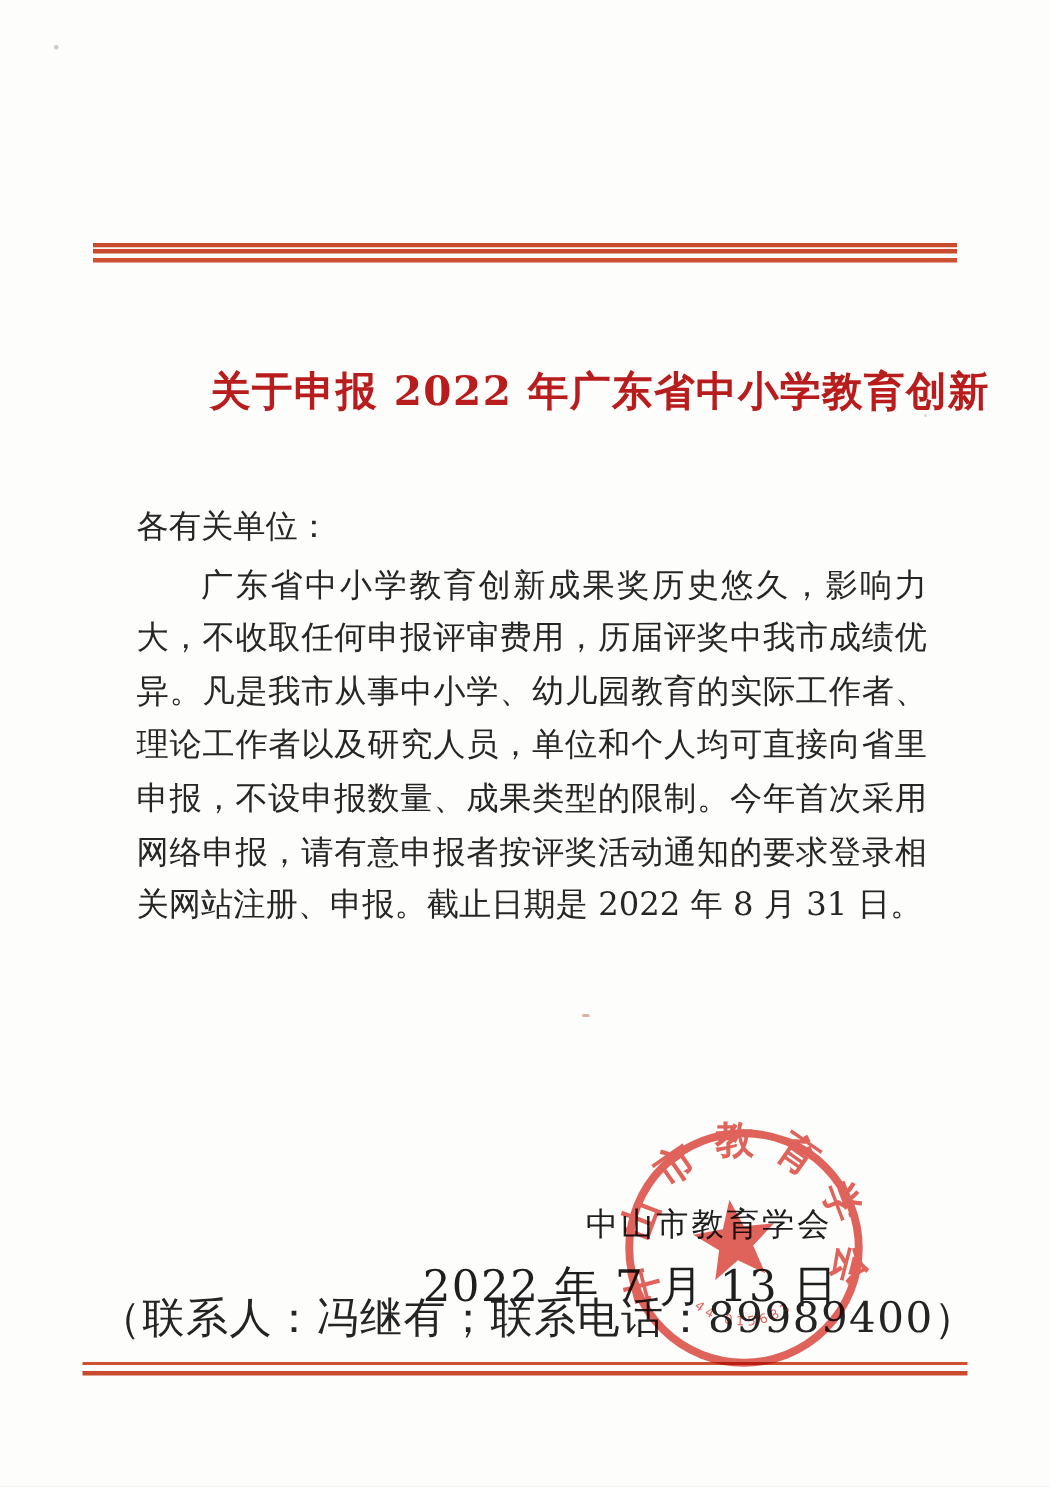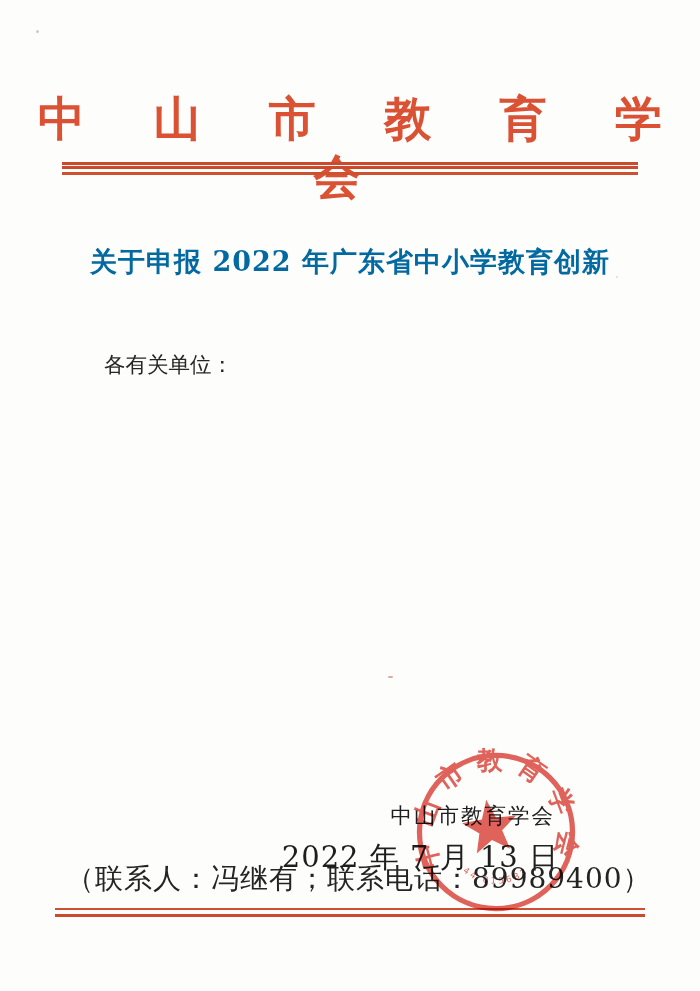--- a/index.html
+++ b/index.html
@@ -22,31 +22,31 @@
   }
   .rule-top{position:absolute;top:162px;left:62px;right:62px;}
   .rule-top .band-a{height:3px;background:#c94a2c;}
   .rule-top .band-gap1{height:1px;background:#fdf4f1;}
   .rule-top .band-b{height:2.5px;background:#c94a2c;}
   .rule-top .band-gap2{height:3.5px;background:transparent;}
   .rule-top .band-c{height:2.5px;background:#cf4f31;}
   
   .doc-title{
     position:absolute;top:241px;left:40px;right:40px;
-    text-align:center;font-weight:bold;
+    text-align:right;font-weight:bold;
     font-size:27px;line-height:42px;letter-spacing:1px;
-    color:#0369a1;
+    color:#b91c1c;
   }
   
   .body-text{
     position:absolute;top:331px;left:88px;width:533px;
     font-size:21.5px;line-height:35.6px;
     text-align:justify;
   }
-  .body-text p{margin:16px;text-indent:2em;}
+  .body-text p{margin:3px;text-indent:2em;}
   .body-text p.salutation{text-indent:0;}
   .attachment{margin-top:12px;text-indent:2em;}
   
   .sig-org{
     position:absolute;top:801px;right:145px;
     font-size:21.5px;letter-spacing:2px;color:#1e1e1e;
   }
   .sig-date{
     position:absolute;top:838px;right:141px;
     font-size:29px;letter-spacing:1px;color:#1e1e1e;
@@ -71,36 +71,36 @@
   .speck{position:absolute;border-radius:50%;background:rgba(120,110,100,.35);}
   .speck.s1{width:3px;height:3px;left:36px;top:30px;}
   .speck.s2{width:2px;height:2px;left:616px;top:276px;background:rgba(150,130,120,.3);}
   .speck.s3{width:5px;height:2px;left:388px;top:676px;background:rgba(180,80,60,.45);border-radius:2px;}
 </style>
 </head>
 <body>
 
 <div class="page">
 
-  <div class="org-header">中 山 市 教 育 学 会</div>
 
   <div class="rule-top">
     <div class="band-a"></div>
     <div class="band-gap1"></div>
     <div class="band-b"></div>
     <div class="band-gap2"></div>
     <div class="band-c"></div>
   </div>
 
   <div class="doc-title">
     <div>关于申报 2022 年广东省中小学教育创新</div>
   </div>
 
   <div class="body-text">
     <p class="salutation">各有关单位：</p>
+    <p>广东省中小学教育创新成果奖历史悠久，影响力大，不收取任何申报评审费用，历届评奖中我市成绩优异。凡是我市从事中小学、幼儿园教育的实际工作者、理论工作者以及研究人员，单位和个人均可直接向省里申报，不设申报数量、成果类型的限制。今年首次采用网络申报，请有意申报者按评奖活动通知的要求登录相关网站注册、申报。截止日期是 2022 年 8 月 31 日。</p>
   </div>
 
   <div class="sig-org">中山市教育学会</div>
   <div class="sig-date">2022 年 7 月 13 日</div>
 
   <div class="contact-line">（联系人：冯继有；联系电话：89989400）</div>
 
   <div class="rule-bottom">
     <div class="thin"></div>
     <div class="gap"></div>

